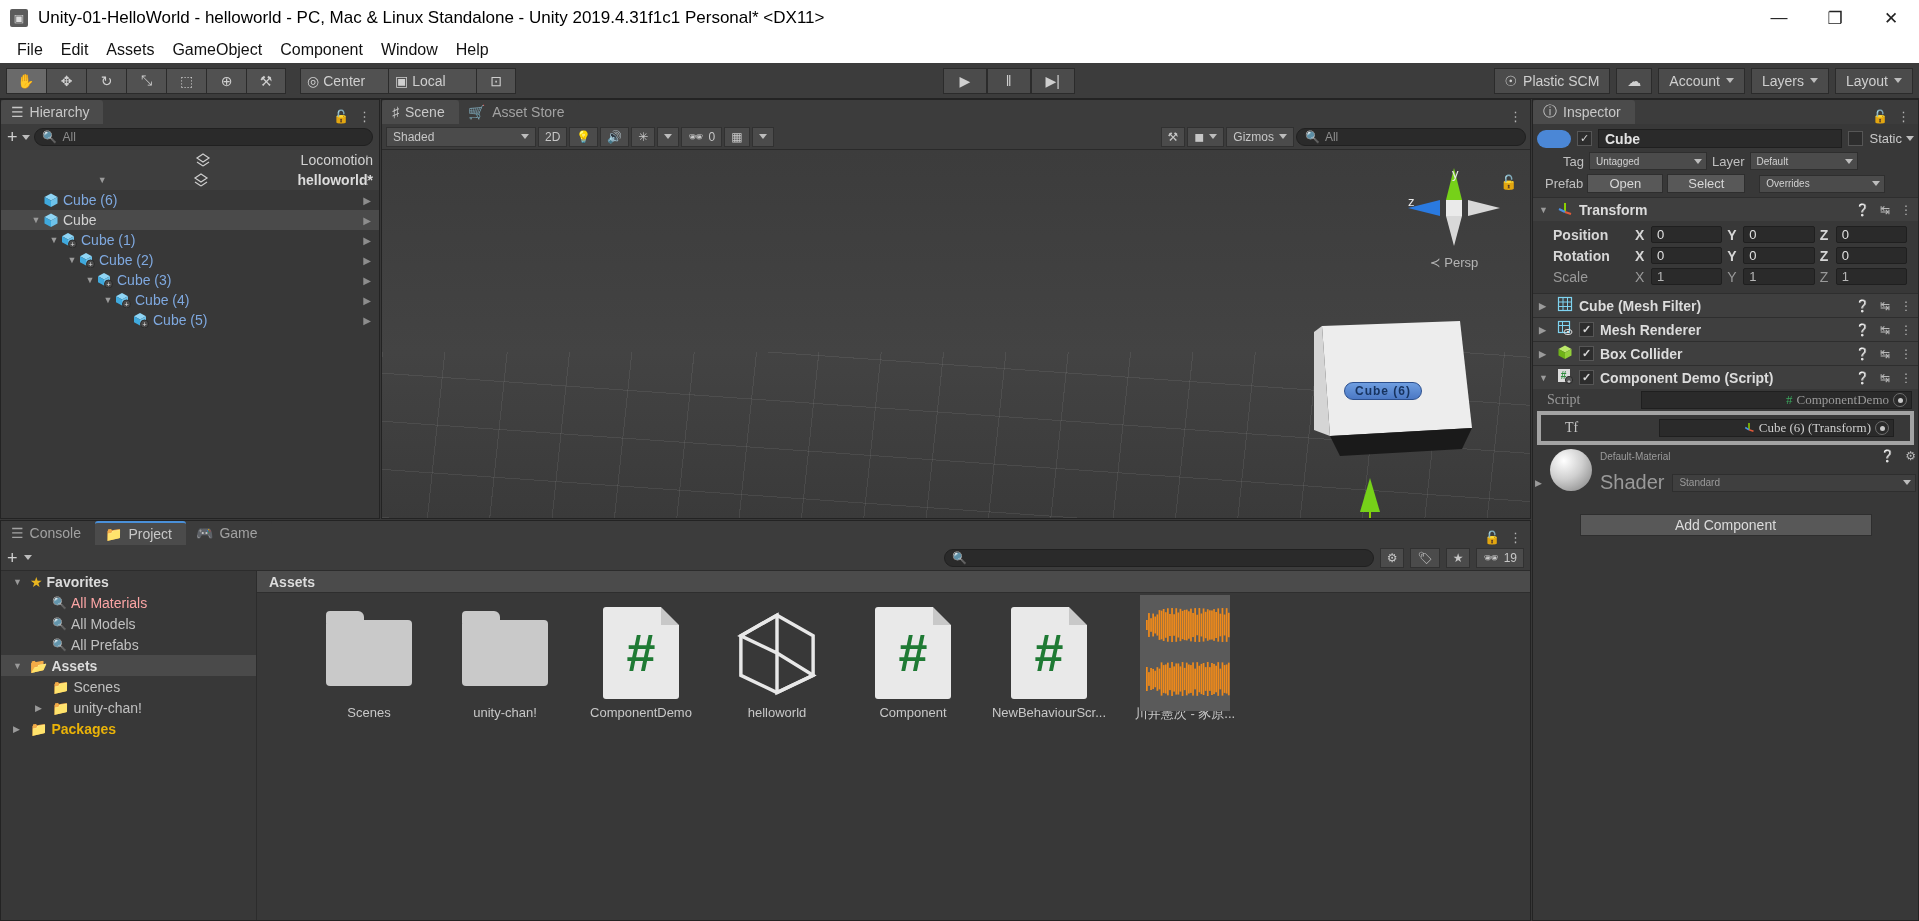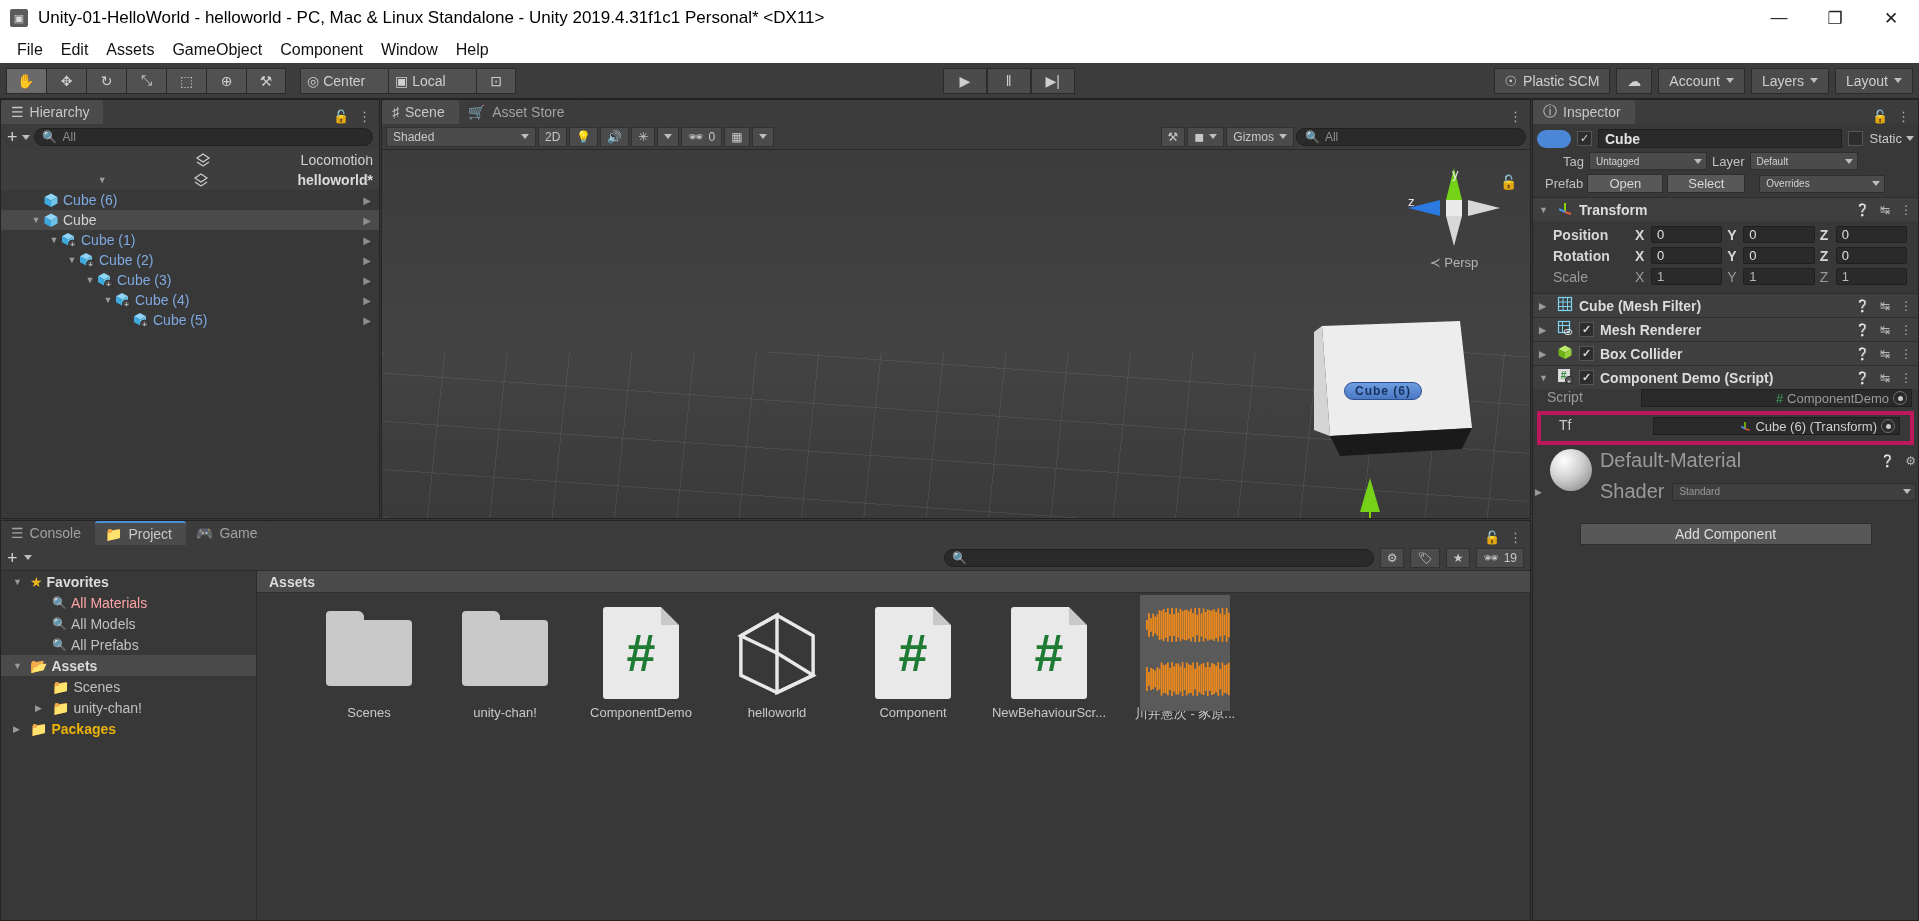--- a/index.html
+++ b/index.html
@@ -151,31 +151,31 @@
                      color: #b8b8b8; font-size: 12px; font-weight: normal; }
   .comp-body { background: #383838; padding: 3px 6px 6px 6px; }
   .vec-row { display: flex; align-items: center; height: 21px; gap: 0; }
   .vec-row .vlabel { width: 96px; font-weight: bold; color: #d6d6d6; font-size: 14px; padding-left:14px;}
   .vec-row.dim .vlabel, .vec-row.dim .axis { color: #9a9a9a; font-weight: normal; }
   .axis { width: 16px; font-weight: bold; color: #d6d6d6; font-size: 14px; }
   .numf { flex: 1; height: 17px; background: #2a2a2a; border: 1px solid #1f1f1f;
           border-radius: 2px; color: #e0e0e0; font-size: 13px; display: flex;
           align-items: center; padding-left: 5px; margin-right: 5px; }
   .vec-row.dim .numf { color: #b7b7b7; }
-  .objfield-row { display: flex; align-items: flex-start; height: 22px; gap: 6px; }
+  .objfield-row { display: flex; align-items: center; height: 22px; gap: 6px; font-family: Liberation Serif, serif; }
   .objfield-row .ofl { width: 96px; color: #9a9a9a; font-size: 14px; padding-left: 8px;}
   .objfield { flex: 1; height: 18px; background: #2a2a2a; border: 1px solid #1f1f1f;
               display: flex; align-items: center; justify-content: flex-end;
               padding: 0 4px; gap: 4px; color: #cfcfcf; font-size: 13px; }
   .objfield .pick { width: 14px; height: 14px; border: 1px solid #6e6e6e;
                     border-radius: 50%; display: flex; align-items: center;
                     justify-content: center; }
   .objfield .pick::after { content: ''; width: 5px; height: 5px;
                            background: #c9c9c9; border-radius: 50%; }
-  .redbox { border: 4px solid #be185d; padding: 2px 10px; margin: 2px 0; }
+  .redbox { border: 4px solid #a3a3a3; padding: 2px 16px; margin: 2px 0; }
   .matrow { display: flex; align-items: flex-start; gap: 8px; padding: 4px 2px; }
   .matsphere { width: 42px; height: 42px; border-radius: 50%;
                background: radial-gradient(circle at 33% 28%, #ffffff, #cfcfcf 45%, #7a7a7a 100%); }
   .addcomp { margin: 16px auto 0 auto; width: 292px; height: 22px;
              background: #585858; border: 1px solid #2e2e2e; color: #dcdcdc;
              font-size: 14px; display: flex; align-items: center; justify-content: center; }
   
   #bottom { left: 0; top: 421px; width: 1531px; height: calc(100% - 421px); }
   .b-toolbar { height: 26px; background: #3c3c3c; display: flex; align-items: center;
                padding: 0 6px; gap: 6px; border-bottom: 1px solid #2c2c2c; }
@@ -676,21 +676,21 @@
             <span class="pick"></span>
           </div>
         </div>
       </div>
 
       <div class="matrow">
         <span class="foldarrow" style="color:#9b9b9b;font-size:9px;align-self:flex-end;padding-bottom:6px">▶</span>
         <div class="matsphere"></div>
         <div style="flex:1">
           <div style="display:flex;align-items:center">
-            <span style="color:#9a9a9a;font-size:20px">Default-Material</span>
+            <span style="color:#9a9a9a;font-size:10px">Default-Material</span>
             <span style="margin-left:auto;display:flex;gap:10px;color:#b8b8b8;font-size:12px">
               <span>❔</span>
               <span>⚙</span>
             </span>
           </div>
           <div style="display:flex;align-items:center;gap:8px;margin-top:8px">
             <span style="color:#9a9a9a;font-size:20px">Shader</span>
             <div class="dd" style="flex:1;background:#3f3f3f">
               <span style="color:#9a9a9a">Standard</span>
               <span class="caret"></span>

